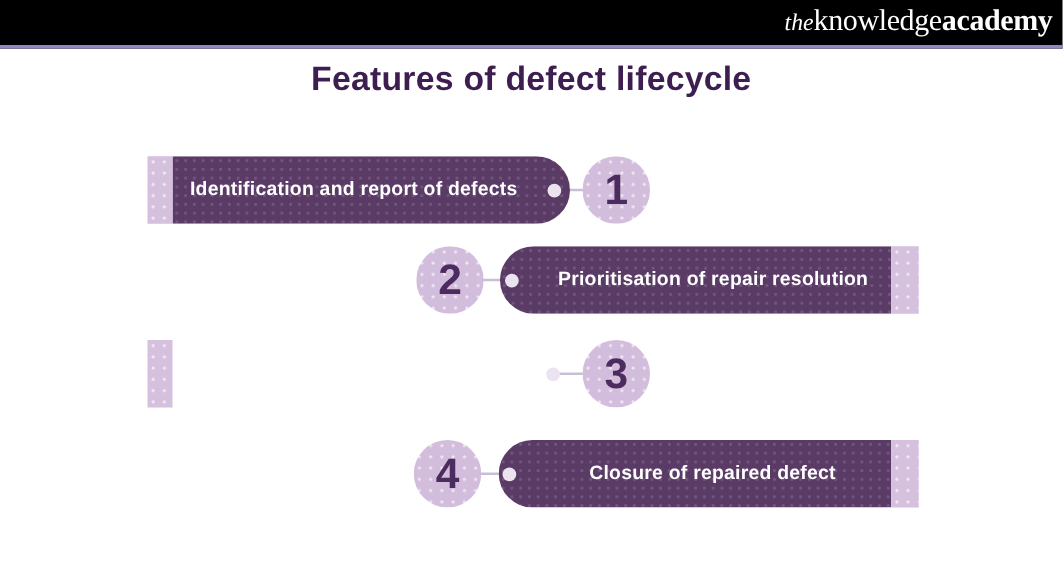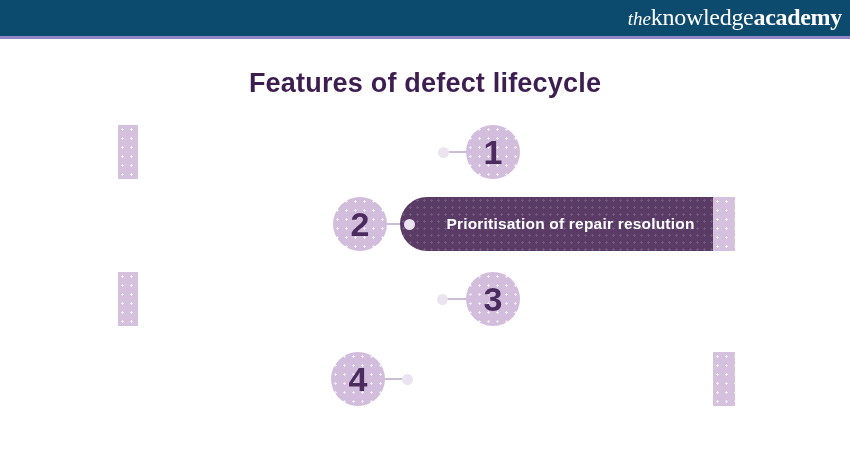--- a/index.html
+++ b/index.html
@@ -9,42 +9,42 @@
     font-family: "Liberation Sans", sans-serif;
     position: relative;
     overflow: hidden;
   }
   .page { position: absolute; inset: 0; }
 
   
   .header {
     position: absolute; top: 0; left: 0; right: 0;
     height: 36px;
-    background: #0c4a6e;
+    background: #000000;
     border-bottom: 3px solid #9187c5;
     display: flex; align-items: center; justify-content: flex-end;
     padding-right: 8px; box-sizing: content-box;
   }
   .logo { color: #ffffff; white-space: nowrap; line-height: 36px; }
   .logo .lg-the {
     font-family: "Liberation Serif", serif;
     font-style: italic; font-size: 19px;
   }
   .logo .lg-knw {
     font-family: "Liberation Serif", serif;
     font-size: 24px; font-weight: 500; letter-spacing: -0.3px;
   }
   .logo .lg-acd {
     font-family: "Liberation Serif", serif;
     font-size: 24px; font-weight: 700; letter-spacing: -0.3px;
   }
 
   
   .title {
-    position: absolute; top: 68px; left: 0; width: 100%;
+    position: absolute; top: 48px; left: 0; width: 100%;
     margin: 0; text-align: center;
     font-size: 27px; font-weight: 700; letter-spacing: 0.2px;
     color: #3e1d51;
   }
 
   
   .row { position: absolute; left: 0; width: 850px; height: 54px; }
 
   .pill {
     position: absolute; top: 0; height: 54px;
@@ -104,20 +104,23 @@
       <span class="lg-the">the</span><span class="lg-knw">knowledge</span><span class="lg-acd">academy</span>
     </div>
   </div>
 
   <h1 class="title">Features of defect lifecycle</h1>
 
   <div id="rows">
       <div class="row" style="top: 125px;">
         <div class="strip" style="left: 118px; width: 20px;"></div>
         <div class="connector" style="left: 444px; width: 26px;"></div>
+        <div class="pill round-right" style="left: 138px; width: 318px;">
+          <span class="label">Identification and report of defects</span>
+        </div>
         <div class="dot" style="left: 438px;"></div>
         <div class="num-circle" style="left: 466px;">
           <span class="num">1</span>
         </div>
       </div>
       <div class="row" style="top: 197px;">
         <div class="strip" style="left: 713px; width: 22px;"></div>
         <div class="connector" style="left: 386px; width: 24px;"></div>
         <div class="pill round-left" style="left: 400px; width: 313px;">
           <span class="label">Prioritisation of repair resolution</span>
@@ -131,20 +134,23 @@
         <div class="strip" style="left: 118px; width: 20px;"></div>
         <div class="connector" style="left: 443px; width: 26px;"></div>
         <div class="dot" style="left: 437px;"></div>
         <div class="num-circle" style="left: 466px;">
           <span class="num">3</span>
         </div>
       </div>
       <div class="row" style="top: 352px;">
         <div class="strip" style="left: 713px; width: 22px;"></div>
         <div class="connector" style="left: 384px; width: 25px;"></div>
+        <div class="pill round-left" style="left: 399px; width: 314px;">
+          <span class="label">Closure of repaired defect</span>
+        </div>
         <div class="dot" style="left: 402px;"></div>
         <div class="num-circle" style="left: 331px;">
           <span class="num">4</span>
         </div>
       </div>
     </div>
 
 </div>
 
 </body></html>

